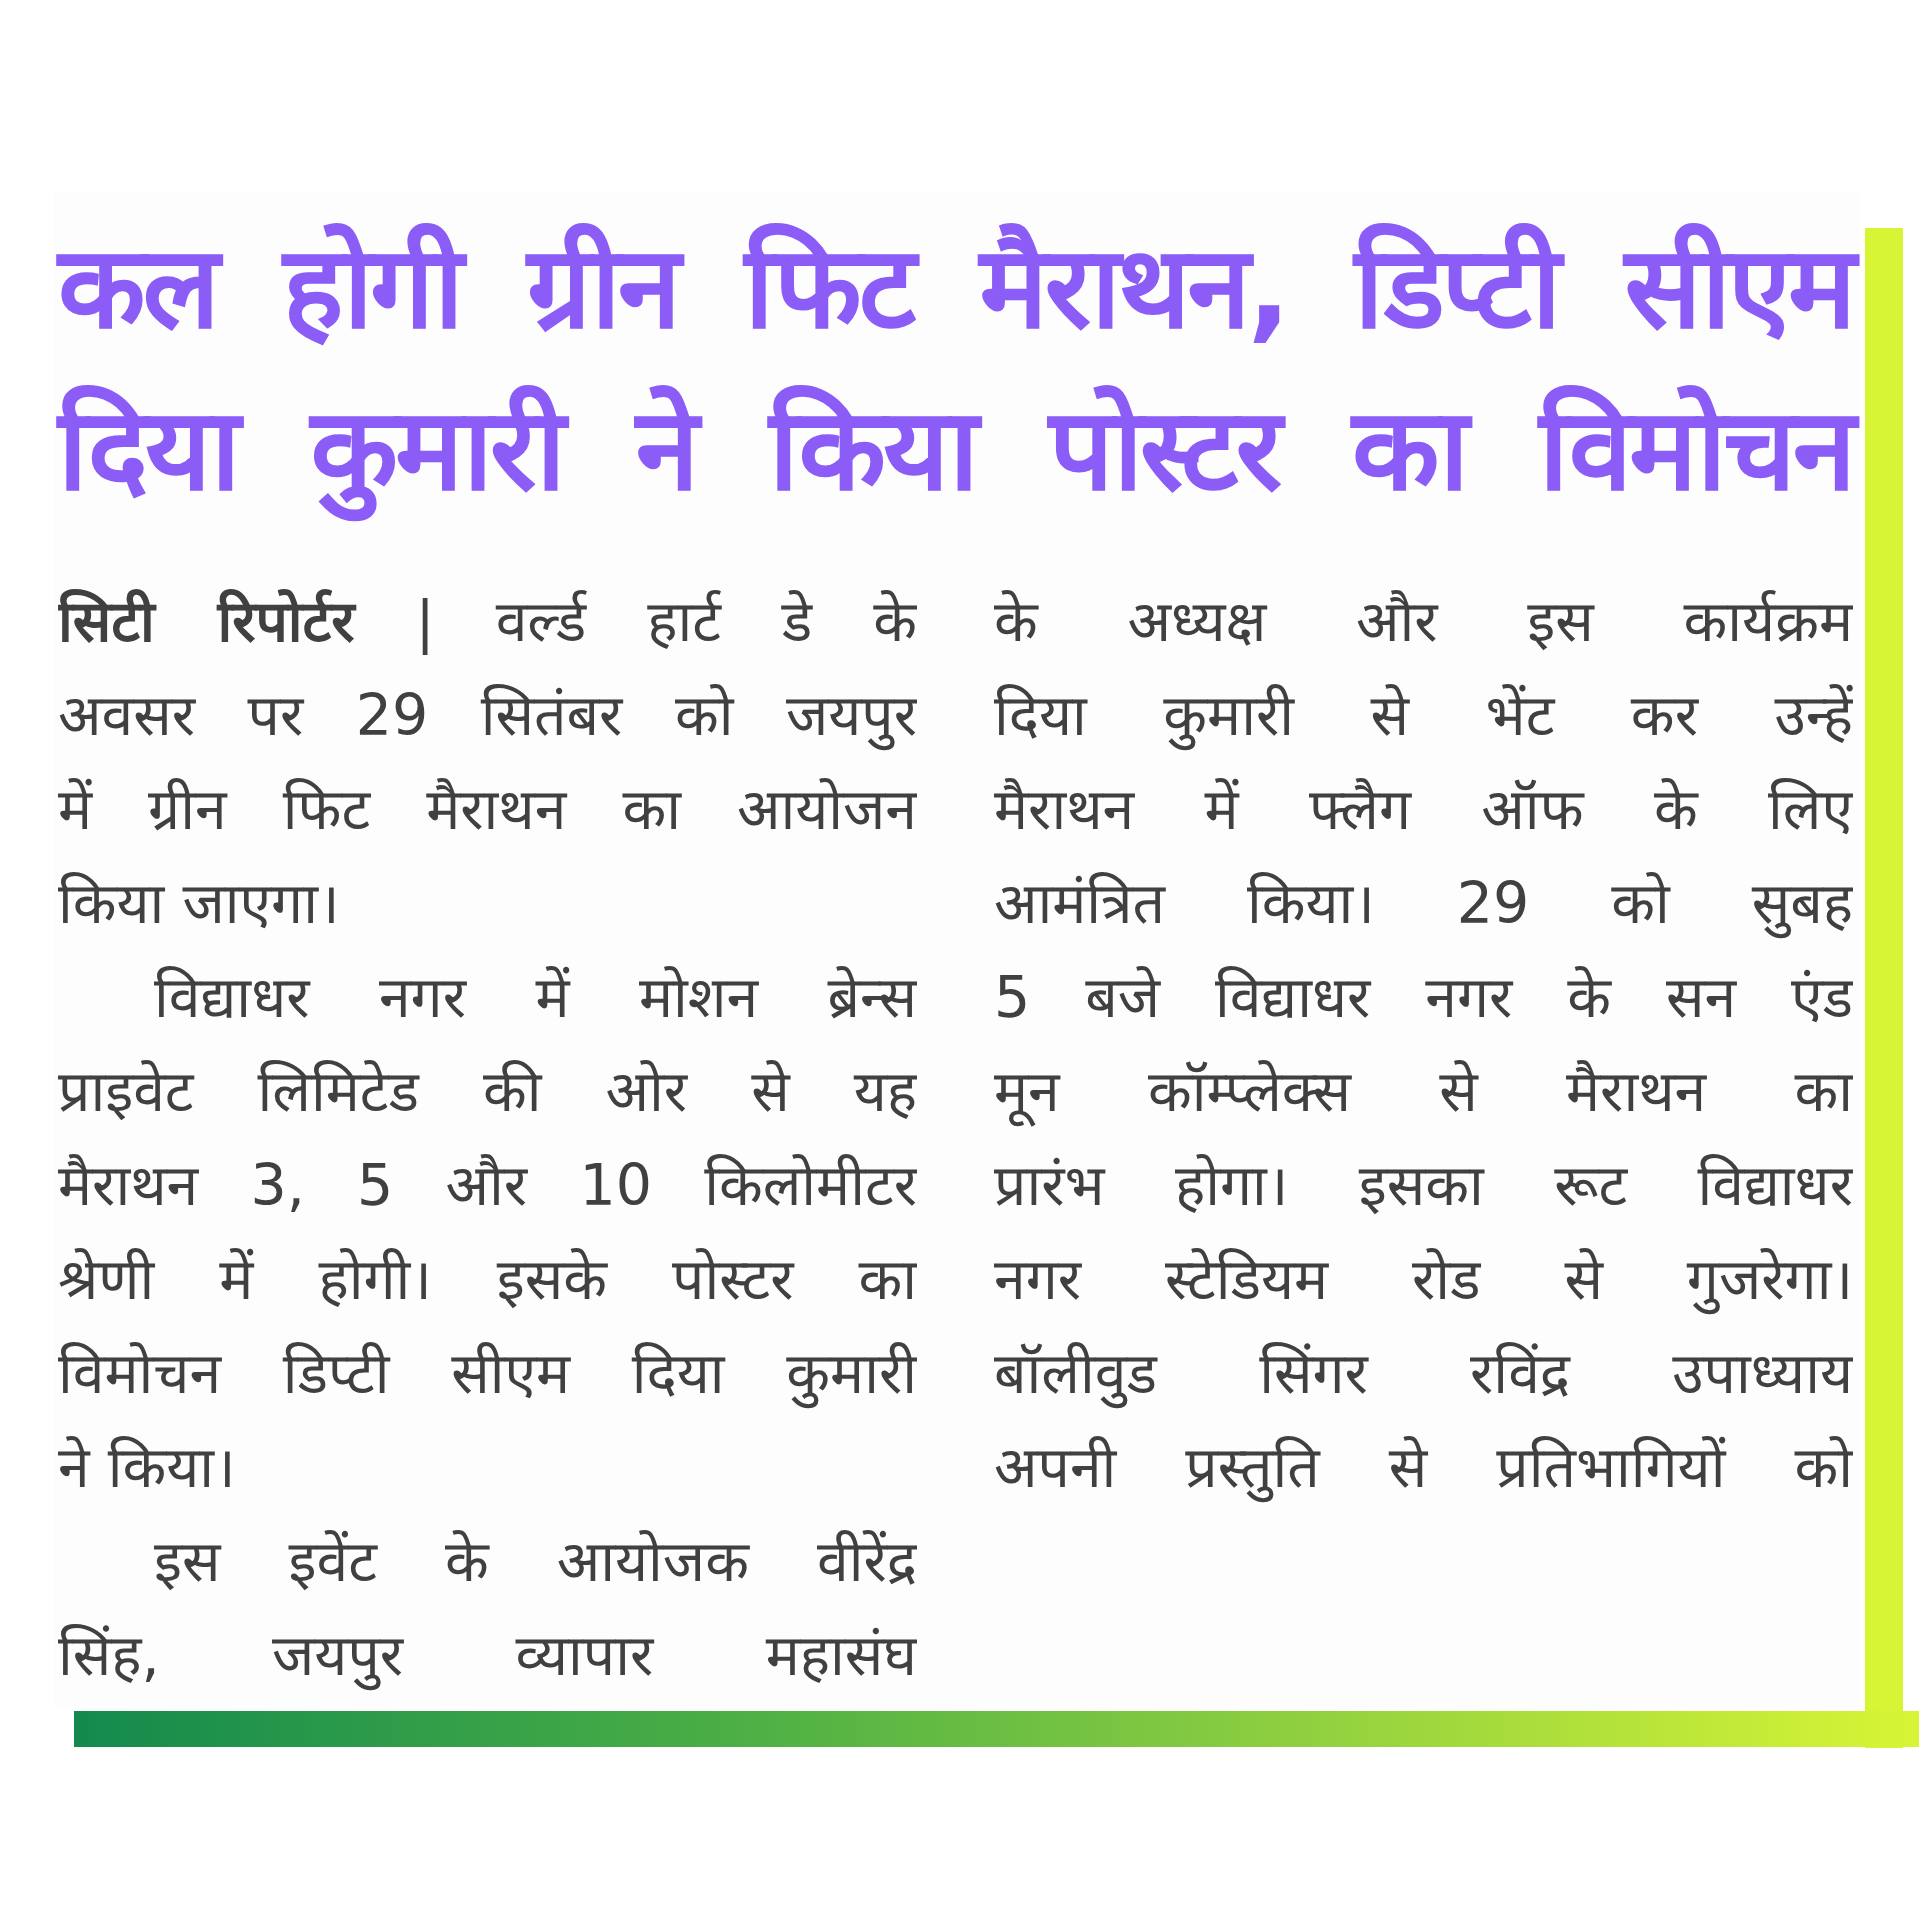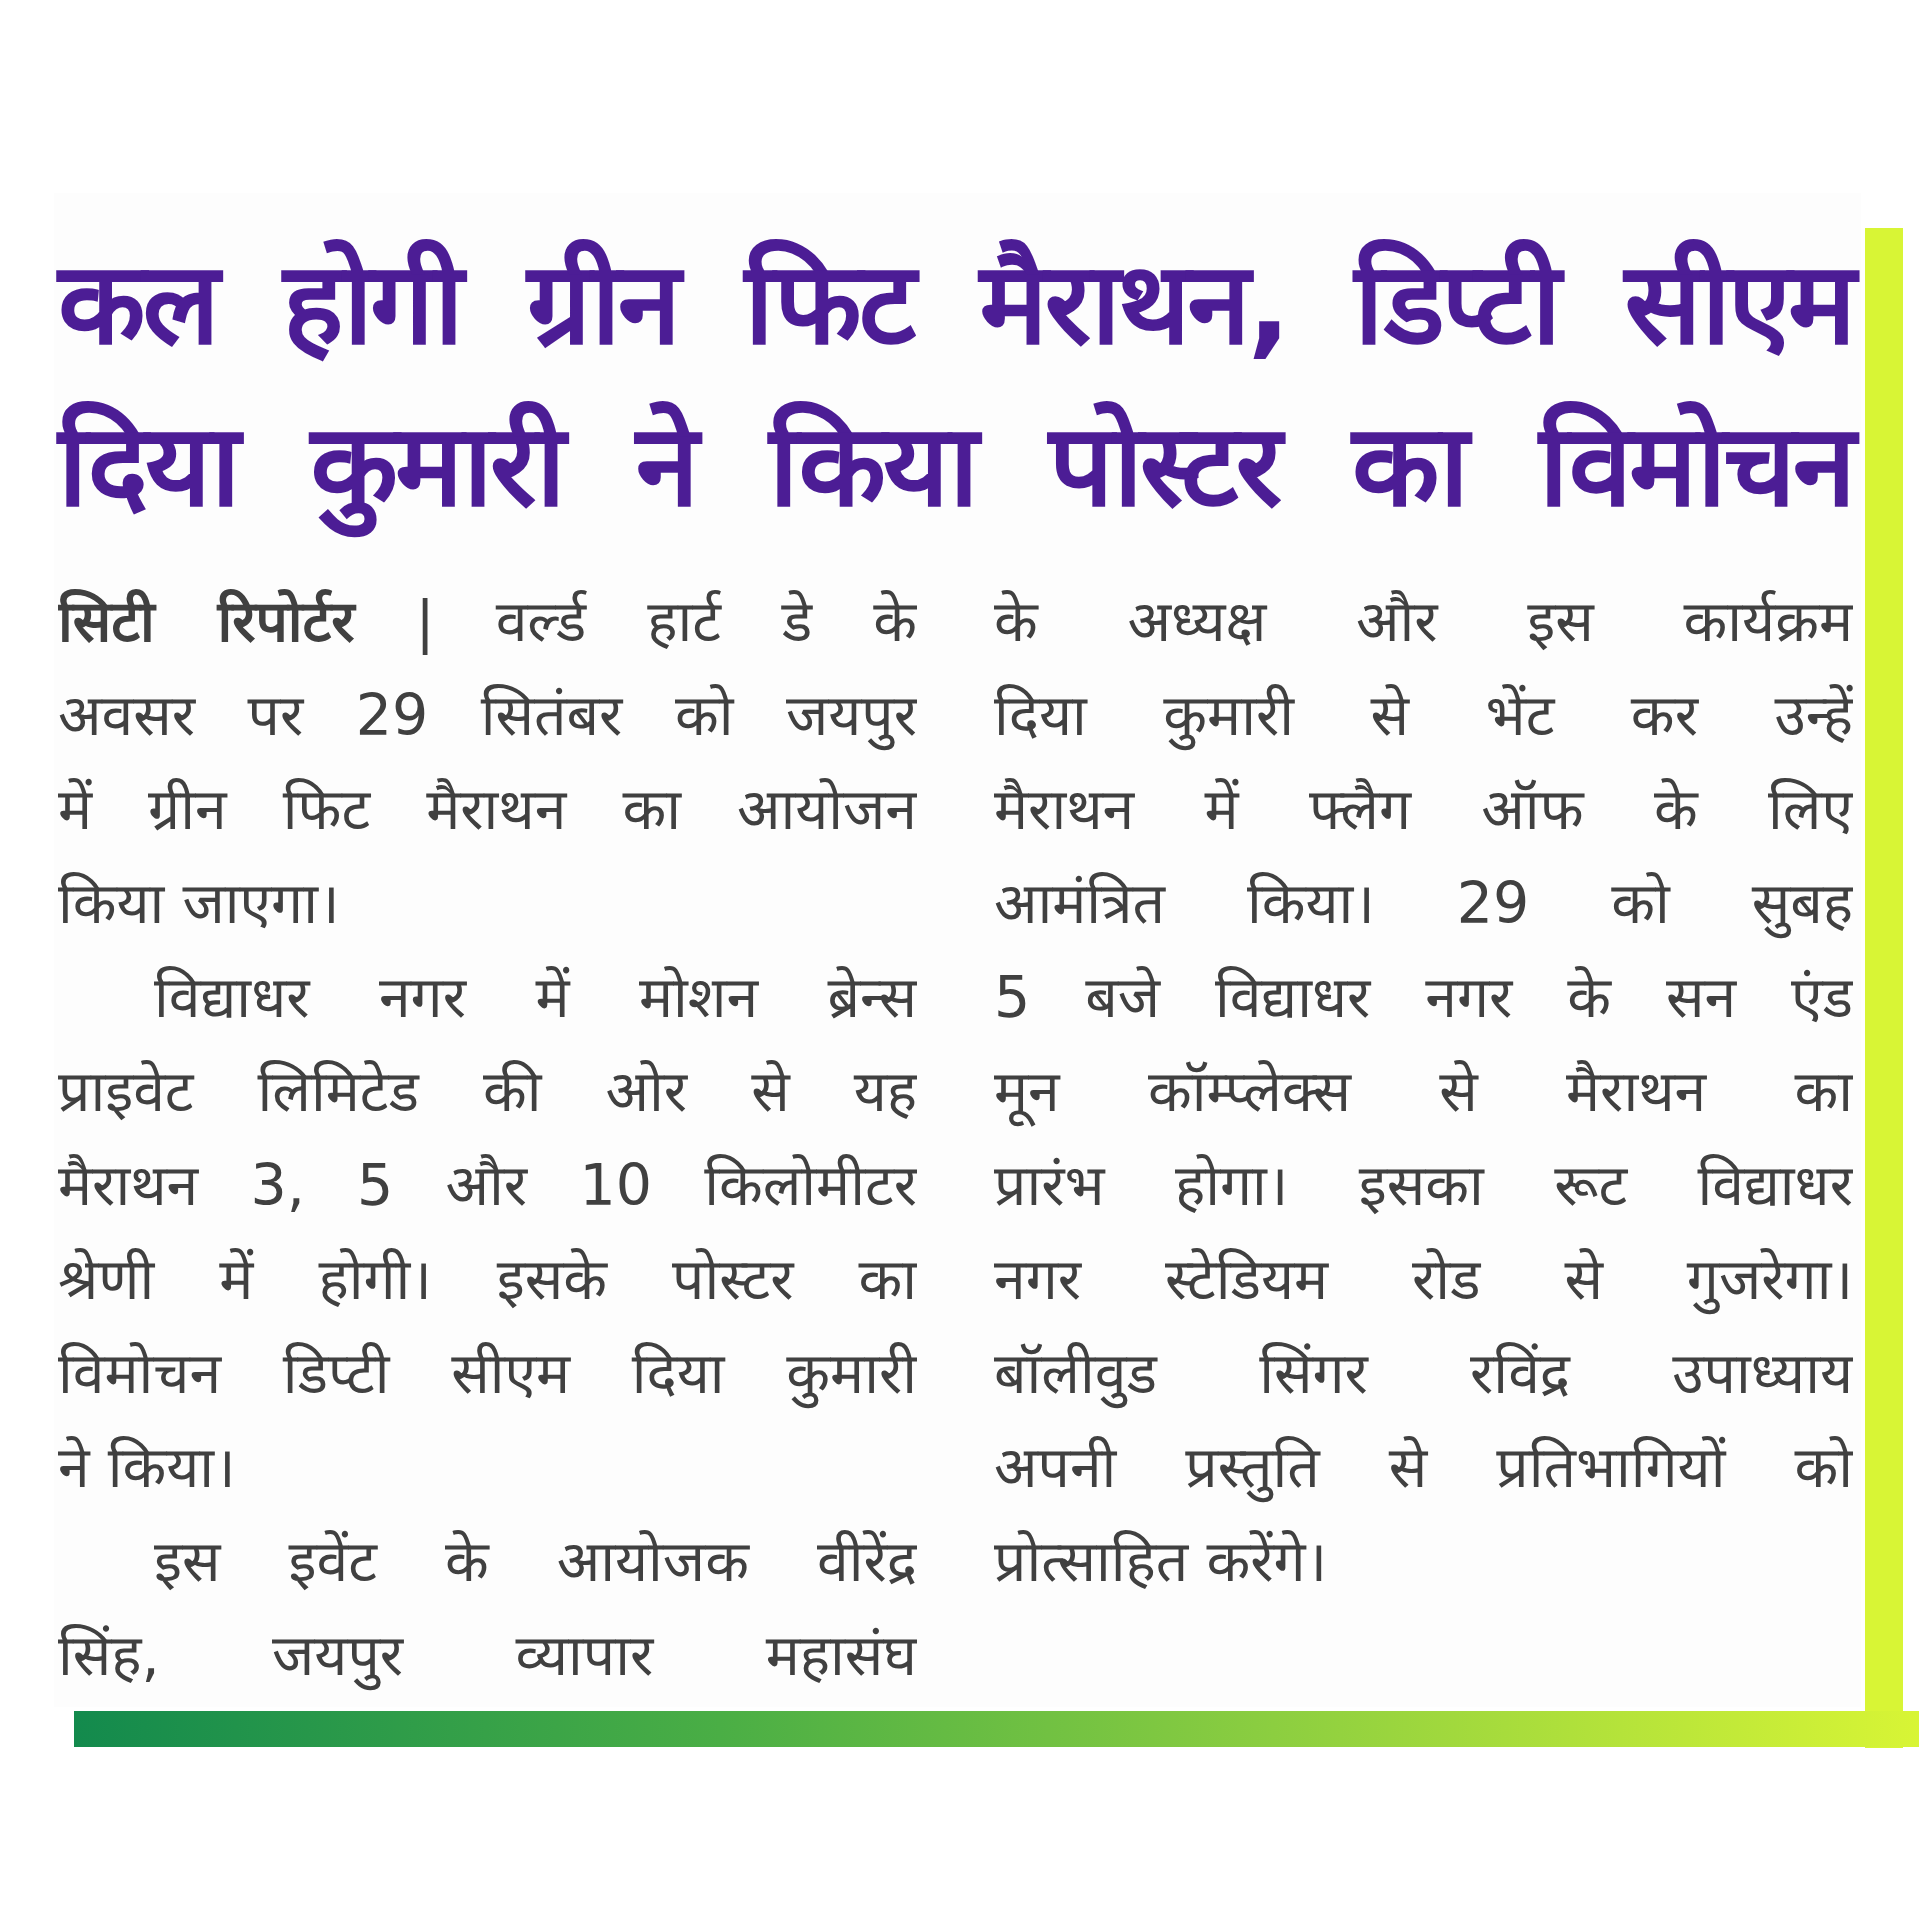--- a/index.html
+++ b/index.html
@@ -1,20 +1,20 @@
 <!DOCTYPE html>
 <html style="font-size:12.3px"><head>
 <meta charset="utf-8">
 <style>
   html, body { margin:0; padding:0; }
   body { width:1926px; height:1926px; background:#ffffff; position:relative; overflow:hidden;
          font-family:"DejaVu Sans", sans-serif; color:#1a1a1a; }
   .clipping { position:absolute; left:54px; top:193px; width:1807px; height:1514px; background:#fdfdfd; }
-  .headline { position:absolute; left:58px; top:223px; width:1795px; font-weight:bold;
-              font-size:114px; line-height:162px; letter-spacing:-3.1px; color:#4c1d95; }
+  .headline { position:absolute; left:58px; top:207px; width:1795px; font-weight:bold;
+              font-size:114px; line-height:162px; letter-spacing:-3.1px; color:#8b5cf6; }
   .headline div { white-space:nowrap; text-align:justify; text-align-last:justify; }
   .col { position:absolute; top:574px; width:859px; font-size:57px; line-height:94px; color:#404040; }
   .col-left { left:58px; }
   .col-right { left:994px; }
   .line { display:block; white-space:nowrap; text-align:justify; text-align-last:justify; height:94px; overflow:hidden; }
   .line.last { text-align-last:left; }
   .line.indent { padding-left:96px; }
   .byline { font-weight:bold; }
   .right-bar { position:absolute; left:1865px; top:228px; width:38px; height:1520px; background:#d8f535; }
   .bottom-bar { position:absolute; left:74px; top:1711px; width:1845px; height:36px;
@@ -49,18 +49,17 @@
   <span class="line">के अध्यक्ष और इस कार्यक्रम</span>
   <span class="line">दिया कुमारी से भेंट कर उन्हें</span>
   <span class="line">मैराथन में फ्लैग ऑफ के लिए</span>
   <span class="line">आमंत्रित किया। 29 को सुबह</span>
   <span class="line">5 बजे विद्याधर नगर के सन एंड</span>
   <span class="line">मून कॉम्प्लेक्स से मैराथन का</span>
   <span class="line">प्रारंभ होगा। इसका रूट विद्याधर</span>
   <span class="line">नगर स्टेडियम रोड से गुजरेगा।</span>
   <span class="line">बॉलीवुड सिंगर रविंद्र उपाध्याय</span>
   <span class="line">अपनी प्रस्तुति से प्रतिभागियों को</span>
-  <span class="line last">प्रोत्साहित करेंगे।</span>
 </div>
 
 <div class="right-bar"></div>
 <div class="bottom-bar"></div>
 
 
 </body></html>

